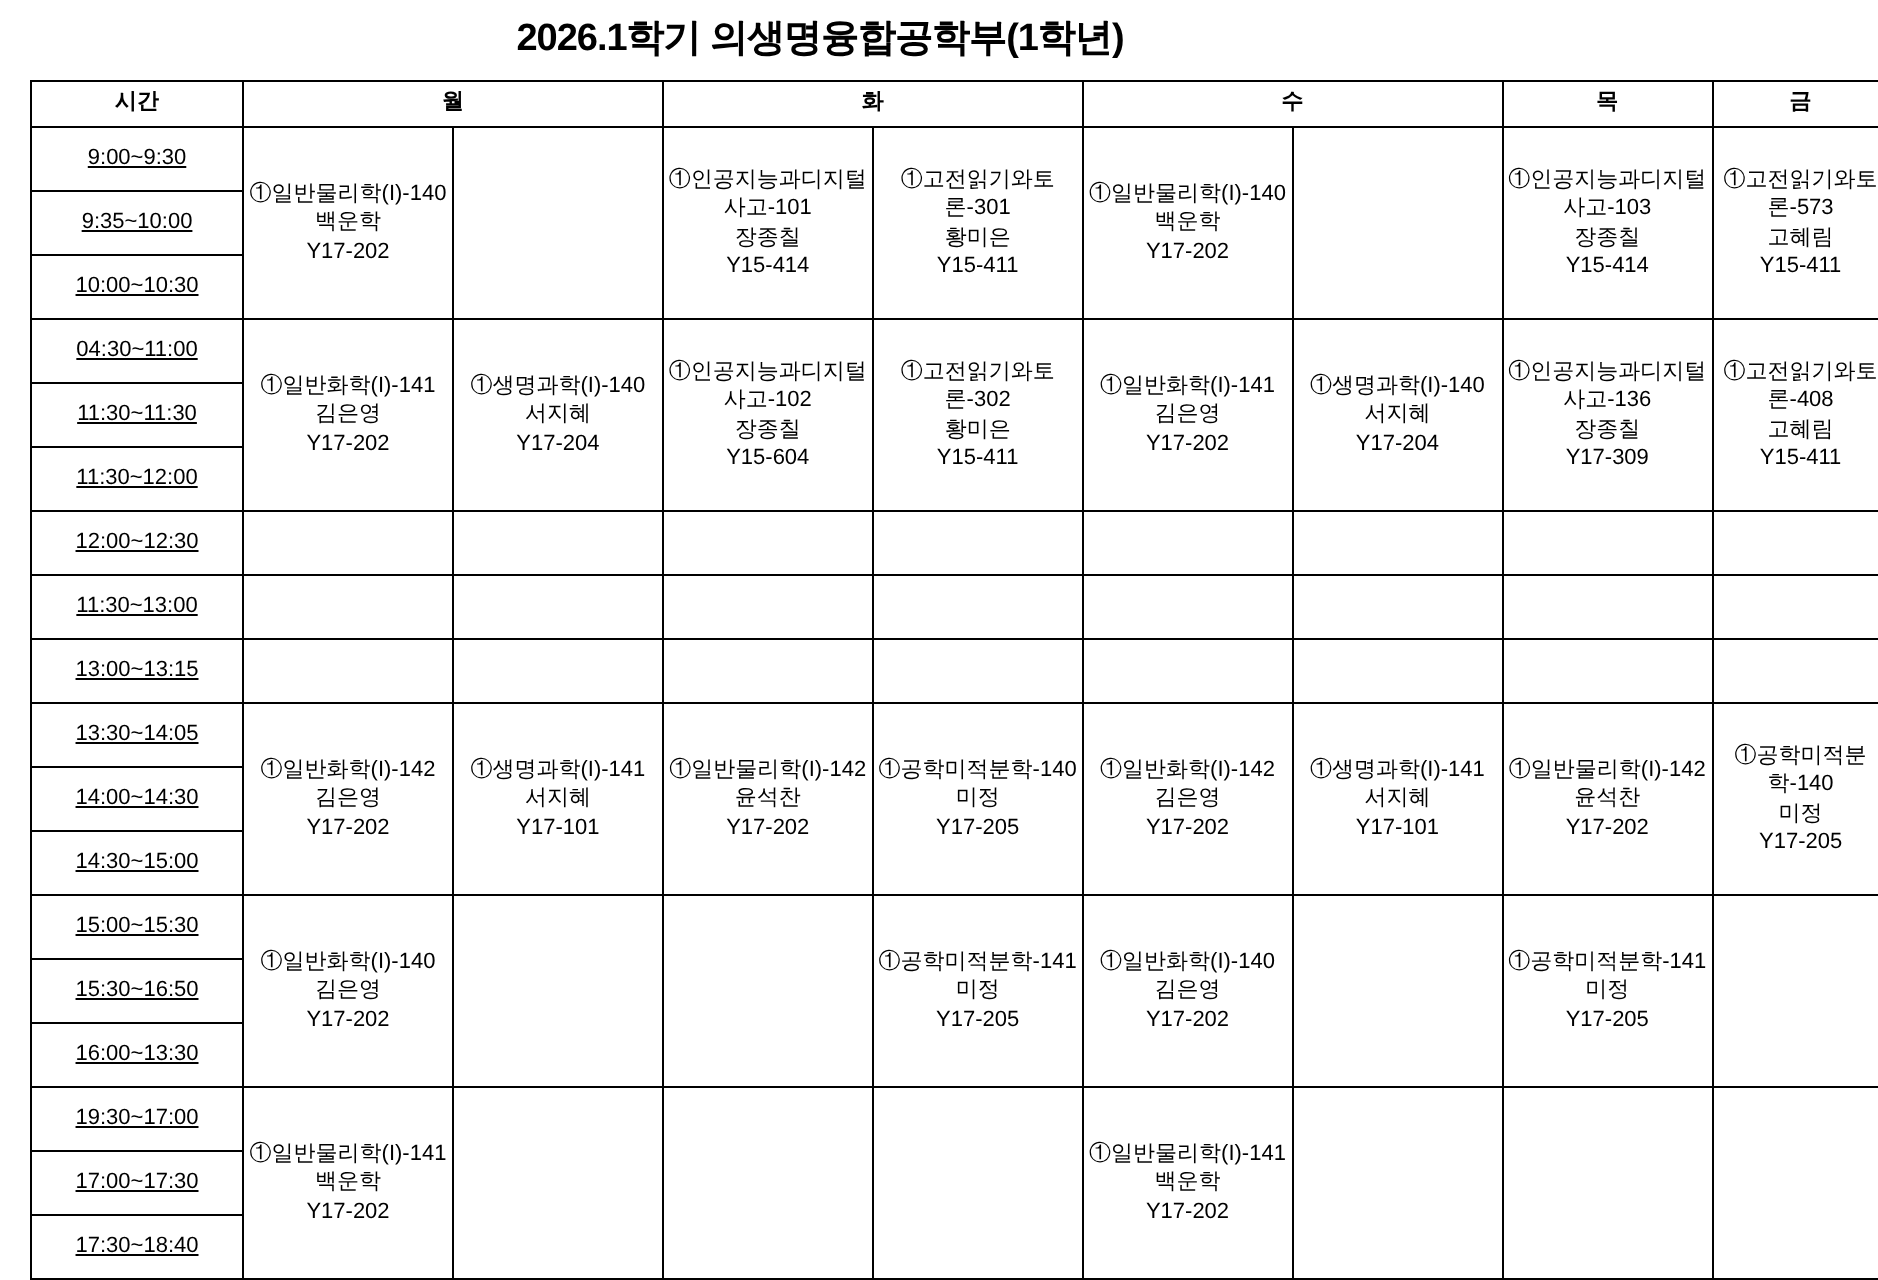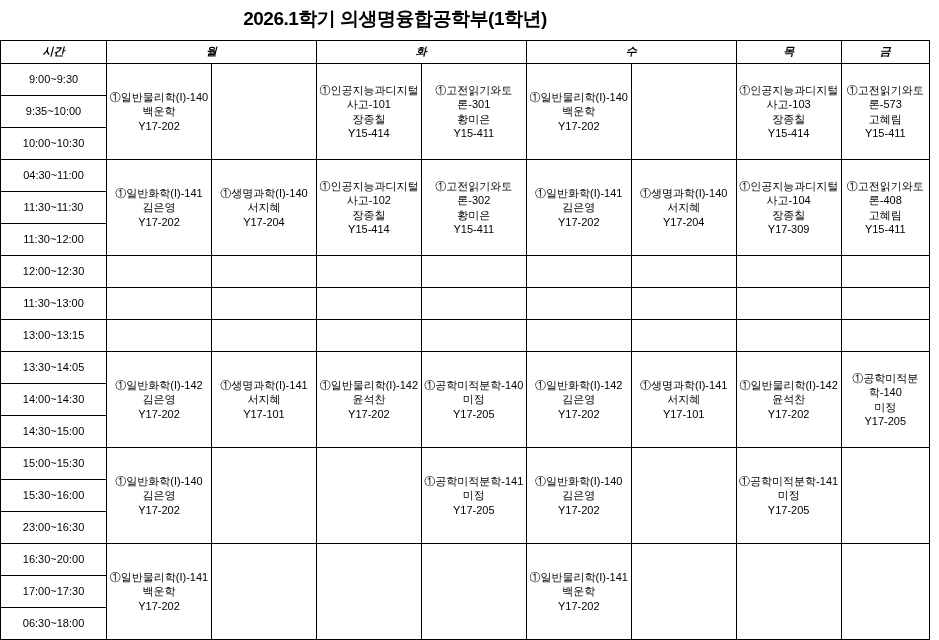--- a/index.html
+++ b/index.html
@@ -11,20 +11,21 @@
     width: 939px;
     height: 640px;
     font-family: "Liberation Sans", sans-serif;
     color: #000000;
   }
   .page {
     width: 790px;
     height: 640px;
     position: relative;
     box-sizing: border-box;
+    margin-left: 15px;
   }
   .title {
     text-align: center;
     font-size: 19px;
     font-weight: bold;
     padding: 6px 0 8px 0;
     letter-spacing: -0.5px;
   }
   table.timetable {
     border-collapse: collapse;
@@ -37,26 +38,26 @@
     font-size: 11px;
     text-align: center;
     vertical-align: middle;
     padding: 0;
     line-height: 1.25;
   }
   th.hdr {
     height: 22px;
     font-weight: bold;
     font-size: 12.5px;
-    font-style: italic;
   }
   td.timecell {
     width: 96px;
     height: 31px;
     font-size: 11.5px;
+    text-decoration: underline;
   }
   td.slot {
     font-size: 10.5px;
     padding: 1px 1px;
   }
   .cls {
     white-space: pre-line;
     line-height: 1.3;
   }
 </style>
@@ -143,39 +144,39 @@
 Y17-202</div>
           </td>
         <td class="slot" rowspan="3">
             <div class="cls">①생명과학(I)-140
 서지혜
 Y17-204</div>
           </td>
         <td class="slot" rowspan="3">
             <div class="cls">①인공지능과디지털사고-102
 장종칠
-Y15-414</div>
+Y15-604</div>
           </td>
         <td class="slot" rowspan="3">
             <div class="cls">①고전읽기와토론-302
 황미은
 Y15-411</div>
           </td>
         <td class="slot" rowspan="3">
             <div class="cls">①일반화학(I)-141
 김은영
 Y17-202</div>
           </td>
         <td class="slot" rowspan="3">
             <div class="cls">①생명과학(I)-140
 서지혜
 Y17-204</div>
           </td>
         <td class="slot" rowspan="3">
-            <div class="cls">①인공지능과디지털사고-104
+            <div class="cls">①인공지능과디지털사고-136
 장종칠
 </div>
             <div class="cls room-hl">Y17-309</div>
           </td>
         <td class="slot" rowspan="3">
             <div class="cls">①고전읽기와토론-408
 고혜림
 Y15-411</div>
           </td>
       </tr>
@@ -298,29 +299,29 @@
         <td class="slot" rowspan="3"></td>
         <td class="slot" rowspan="3">
             <div class="cls">①공학미적분학-141
 미정
 Y17-205</div>
           </td>
         <td class="slot" rowspan="3"></td>
       </tr>
 
       <tr>
-        <td class="timecell">15:30~16:00</td>
-      </tr>
-
-      <tr>
-        <td class="timecell">23:00~16:30</td>
-      </tr>
-
-      <tr>
-        <td class="timecell">16:30~20:00</td>
+        <td class="timecell">15:30~16:50</td>
+      </tr>
+
+      <tr>
+        <td class="timecell">16:00~13:30</td>
+      </tr>
+
+      <tr>
+        <td class="timecell">19:30~17:00</td>
         <td class="slot" rowspan="3">
             <div class="cls">①일반물리학(I)-141
 백운학
 Y17-202</div>
           </td>
         <td class="slot" rowspan="3"></td>
         <td class="slot" rowspan="3"></td>
         <td class="slot" rowspan="3"></td>
         <td class="slot" rowspan="3">
             <div class="cls">①일반물리학(I)-141
@@ -330,18 +331,18 @@
         <td class="slot" rowspan="3"></td>
         <td class="slot" rowspan="3"></td>
         <td class="slot" rowspan="3"></td>
       </tr>
 
       <tr>
         <td class="timecell">17:00~17:30</td>
       </tr>
 
       <tr>
-        <td class="timecell">06:30~18:00</td>
+        <td class="timecell">17:30~18:40</td>
       </tr>
     </tbody>
   </table>
 
 </div>
 
 </body></html>

